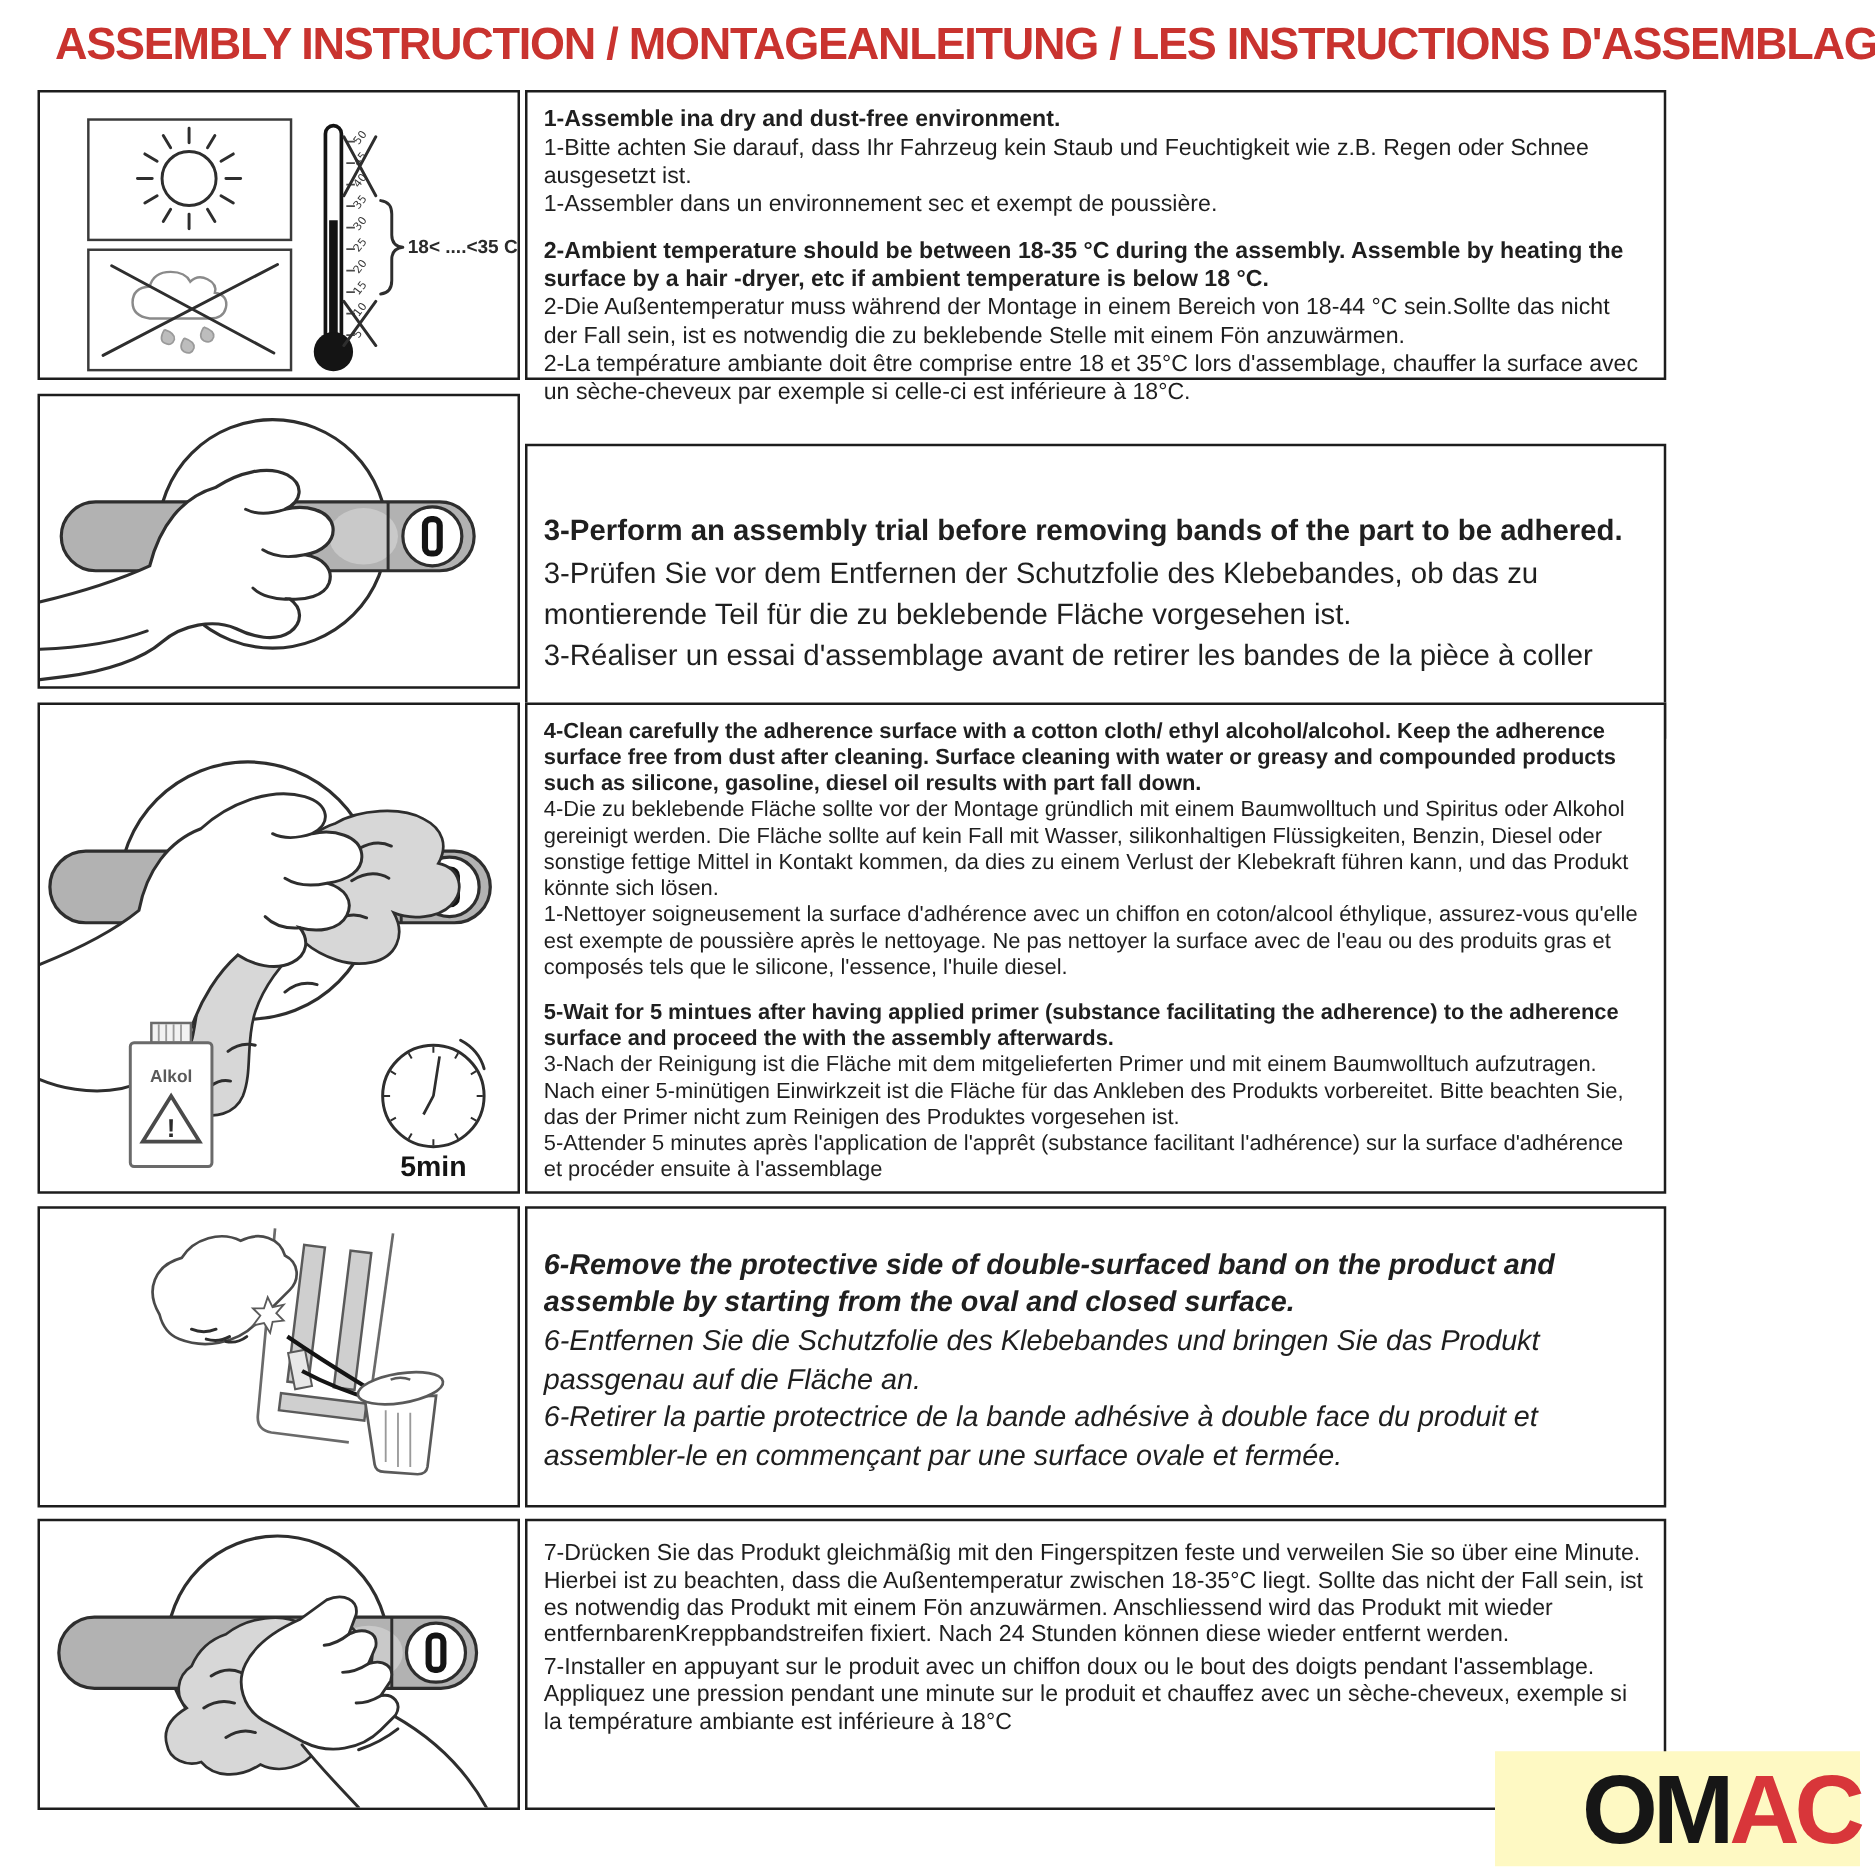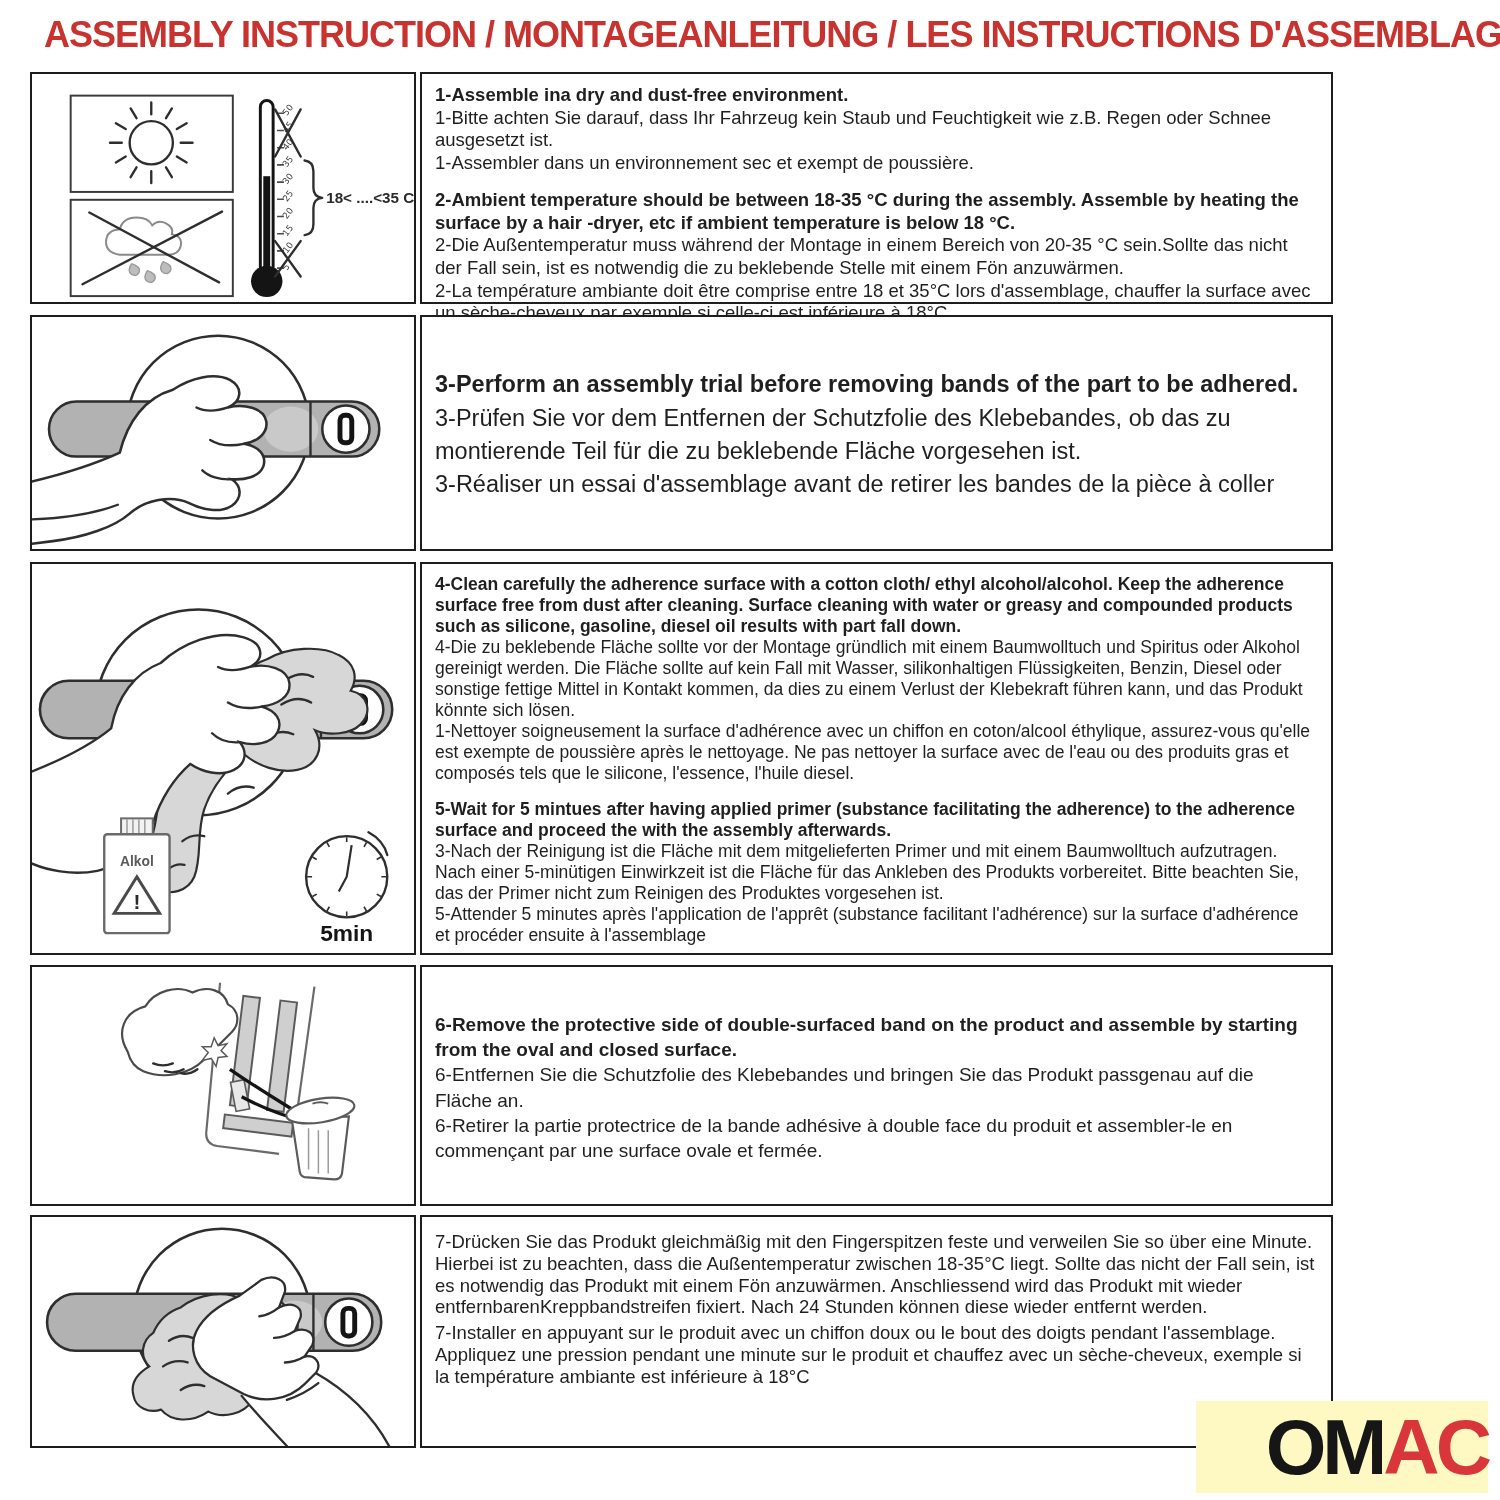--- a/index.html
+++ b/index.html
@@ -21,25 +21,25 @@
   .b { font-weight:bold; }
   .gap { margin-top:15px; }
 
   .r1 { top:72px;  height:232px; }
   .r2 { top:315px; height:236px; }
   .r3 { top:562px; height:393px; }
   .r4 { top:965px; height:241px; }
   .r5 { top:1215px; height:233px; }
 
   .t1 p { font-size:18.5px; line-height:1.22; }
-  .t2 { justify-content:center; }
+  .t2 { justify-content:center;margin-top:40px; }
   .t2 p { font-size:23.5px; line-height:1.42; }
   .t3 p { font-size:17.5px; line-height:1.2; }
   .t4 { justify-content:center; }
-  .t4 p { font-size:19px; line-height:1.33; }
+  .t4 p { font-size:23px; line-height:1.33;font-style:italic; }
   .t5 p { font-size:18.5px; line-height:1.18; padding-top:4px; }
 
   .logo { position:absolute; left:1196px; top:1401px; width:292px; height:92px;
           background:#fef9c3; display:flex; align-items:center; justify-content:flex-end;
           padding-left:14px; font-weight:800; font-size:78px; letter-spacing:-4px;
           font-family:"Liberation Sans","DejaVu Sans",sans-serif; }
   .logo .lb { color:#161616; }
   .logo .lr { color:#d8363a; }
 
   .ink { stroke:#2e2e2e; fill:none; stroke-width:2.4; stroke-linecap:round; stroke-linejoin:round; }
@@ -86,21 +86,21 @@
           <path class="ink" stroke-width="2" d="M276,88 q9,1 9,11 v17 q0,9 9,10 q-9,1 -9,10 v17 q0,10 -9,11"></path>
           <text x="298" y="131" font-size="15.5" font-weight="bold" fill="#2a2a2a">18&lt; ....&lt;35 C</text>
         </g>
       </svg>
     </div>
     <div class="textbox t1">
       <p class="b">1-Assemble ina dry and dust-free environment.</p>
       <p>1-Bitte achten Sie darauf, dass Ihr Fahrzeug kein Staub und Feuchtigkeit wie z.B. Regen oder Schnee ausgesetzt ist.</p>
       <p>1-Assembler dans un environnement sec et exempt de poussière.</p>
       <p class="b gap">2-Ambient temperature should be between 18-35 °C  during the assembly. Assemble by heating the surface by a hair -dryer, etc if ambient temperature is below 18 °C.</p>
-      <p>2-Die Außentemperatur muss während der Montage in einem Bereich von 20-35 °C  sein.Sollte das nicht der Fall sein, ist es notwendig die zu beklebende Stelle mit einem Fön anzuwärmen.</p>
+      <p>2-Die Außentemperatur muss während der Montage in einem Bereich von 18-44 °C  sein.Sollte das nicht der Fall sein, ist es notwendig die zu beklebende Stelle mit einem Fön anzuwärmen.</p>
       <p>2-La température ambiante doit être comprise entre 18 et 35°C lors d'assemblage, chauffer la surface avec un sèche-cheveux par exemple si celle-ci est inférieure à 18°C.</p>
     </div>
   </div>
 
   <div class="row r2">
     <div class="imgbox">
       <svg viewBox="0 0 386 236">
         <circle cx="188" cy="112" r="93" fill="#fff" stroke="#2e2e2e" stroke-width="2.6"></circle>
         <g>
           <rect x="16" y="86" width="336" height="56" rx="28" fill="#b2b2b2" stroke="#2e2e2e" stroke-width="2.6"></rect>

